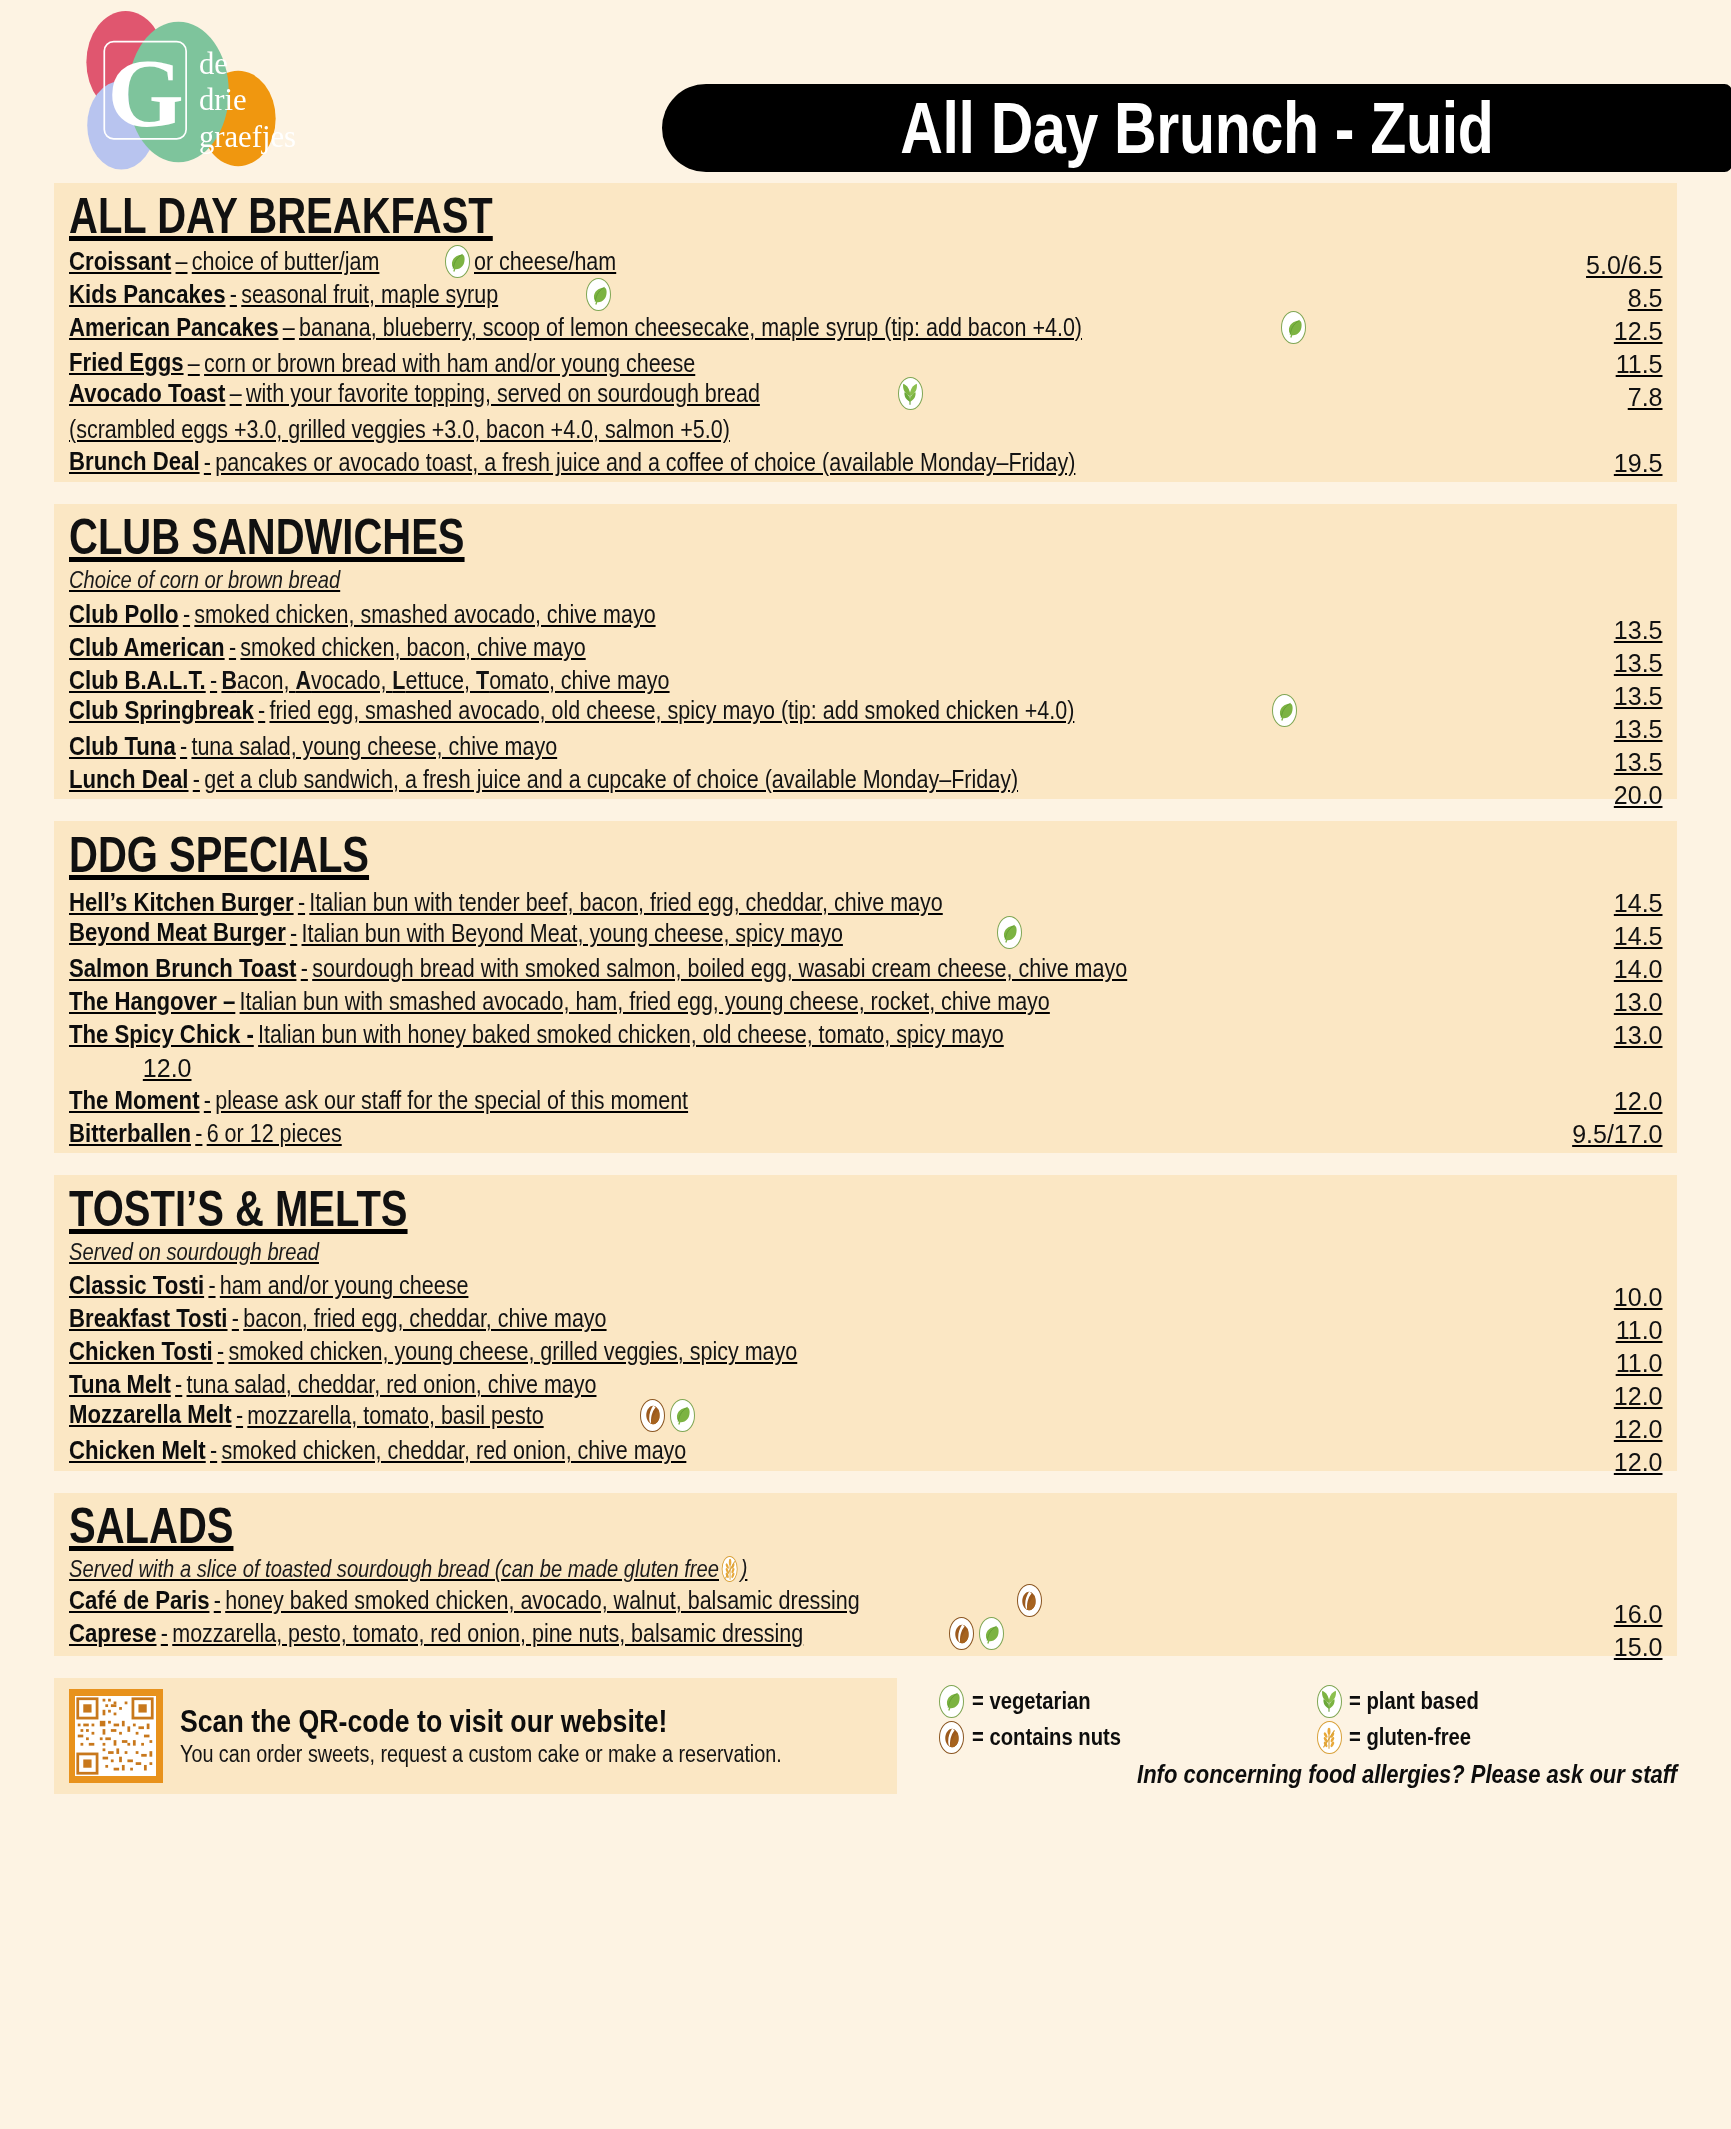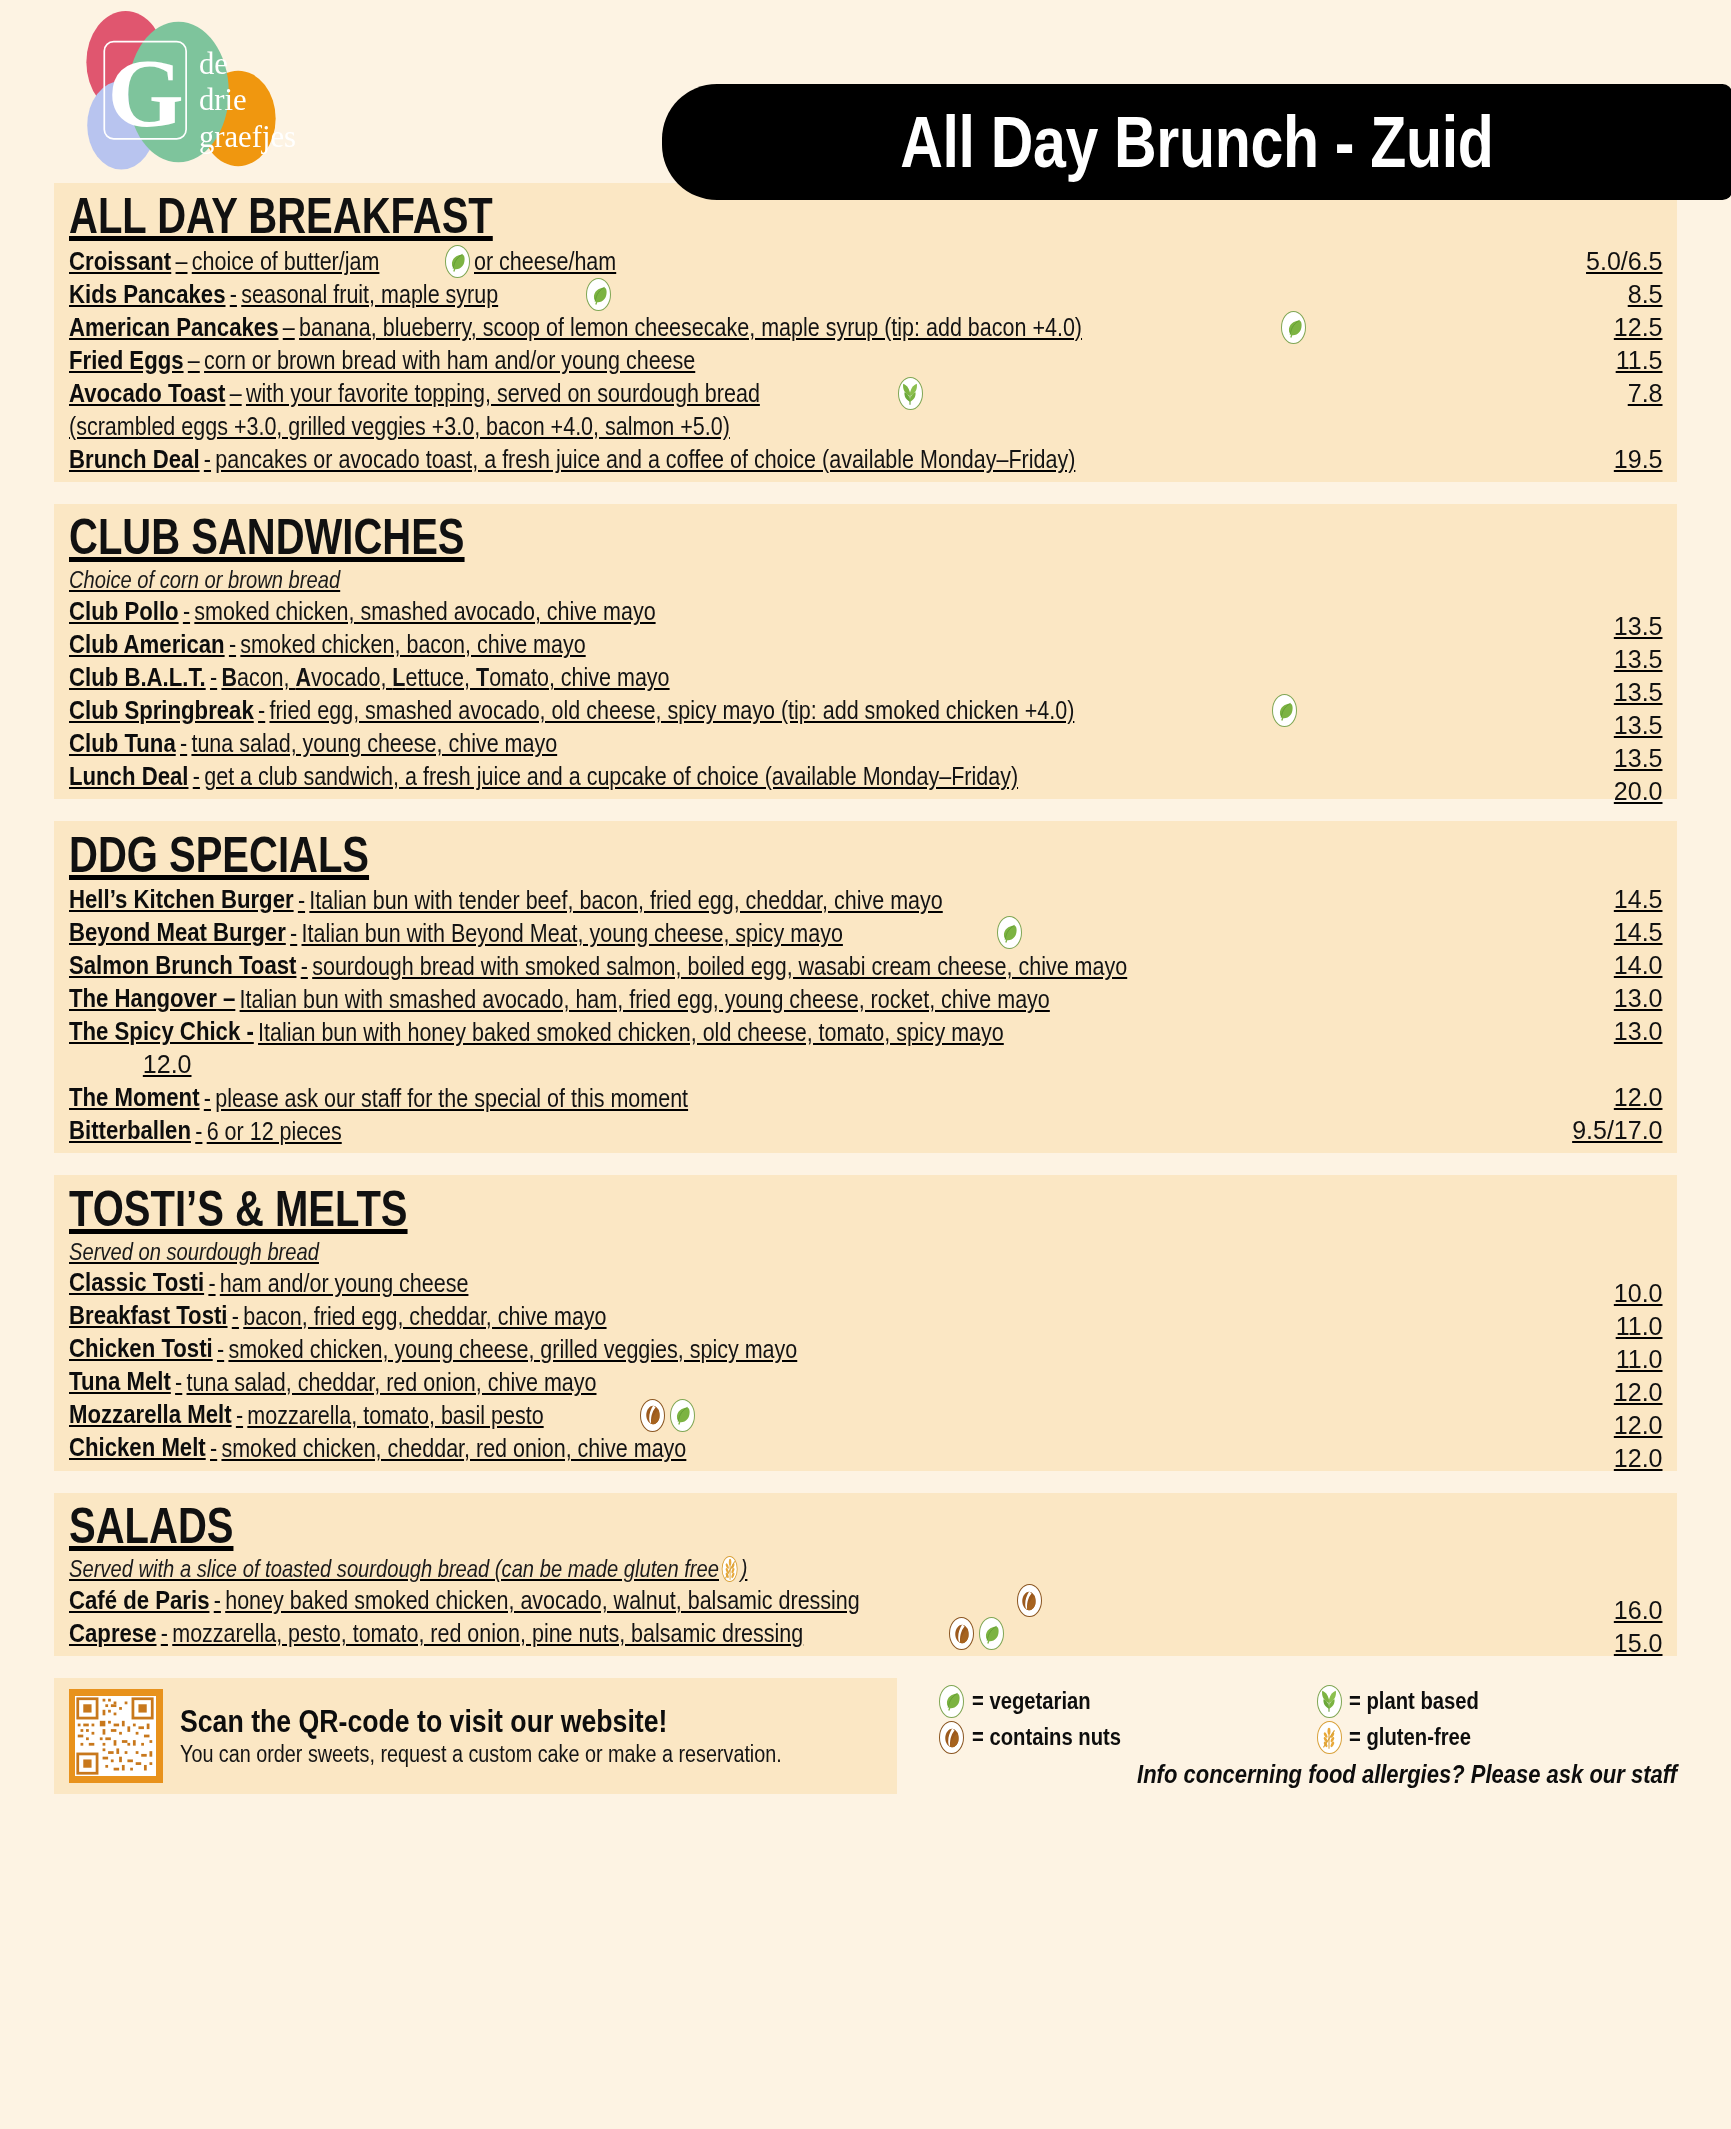--- a/index.html
+++ b/index.html
@@ -34,21 +34,21 @@
     height: 183px;
     flex: 0 0 341px;
   }
   .logo svg { position: absolute; left: 17px; top: 10.6px; }
 
   .title-bar {
     position: absolute;
     left: 608px;
     top: 84px;
     width: 1070px;
-    height: 116px;
+    height: 88px;
     background: #000;
     border-radius: 55px 9.4px 9.4px 55px;
     display: flex;
     align-items: center;
     justify-content: center;
     overflow: hidden;
   }
   .title-bar .title {
     color: #ffffff;
     font-family: "Liberation Sans Narrow", "Liberation Sans", sans-serif;
@@ -95,21 +95,21 @@
     display: flex;
     align-items: center;
     gap: 3.4px;
   }
 
   
   .items { width: 100%; }
 
   .row {
     display: flex;
-    align-items: center;
+    align-items: flex-end;
     width: 100%;
     min-height: 33px;
   }
 
   .row .left {
     flex: 1 1 auto;
     display: flex;
     align-items: center;
     min-width: 0;
     white-space: nowrap;

